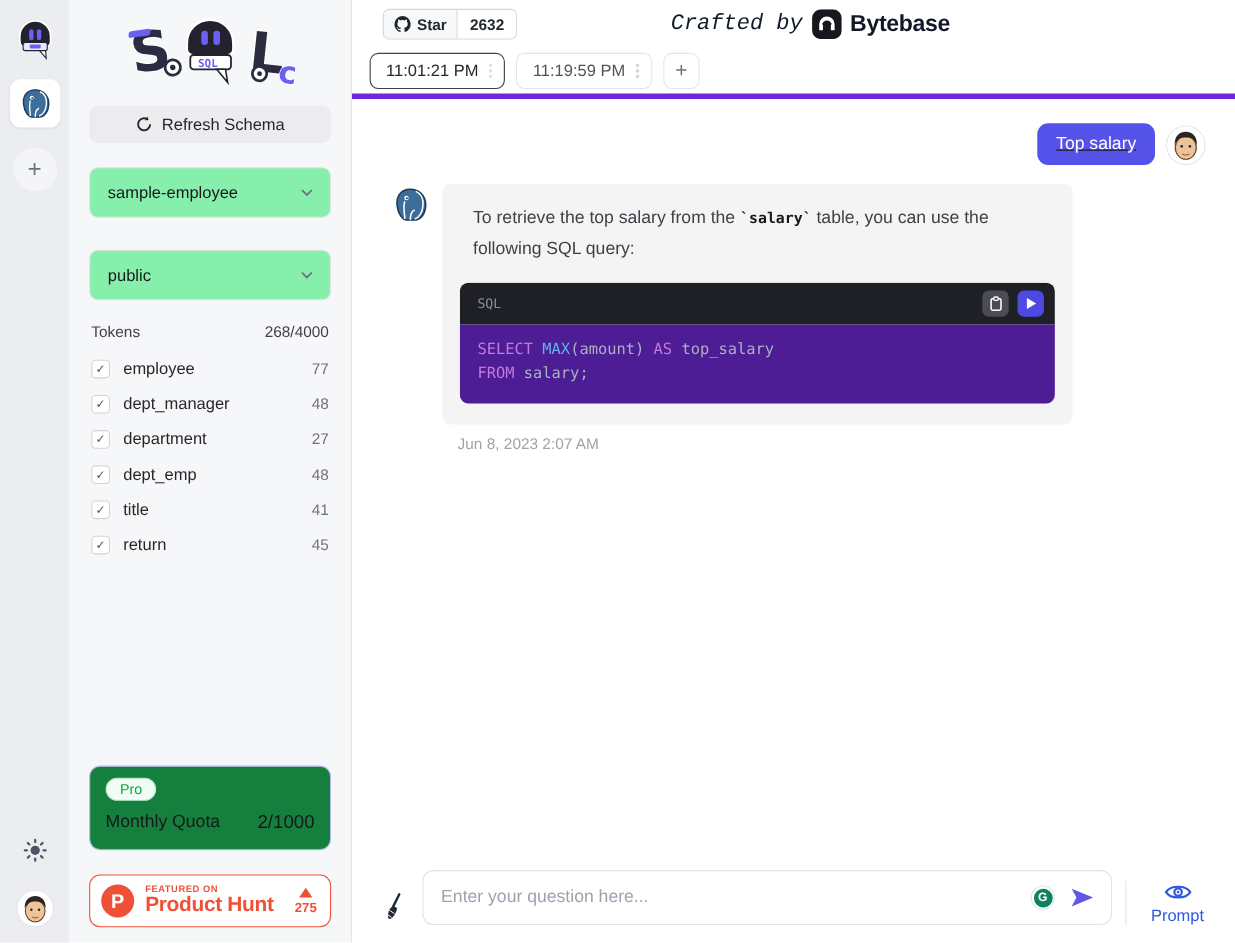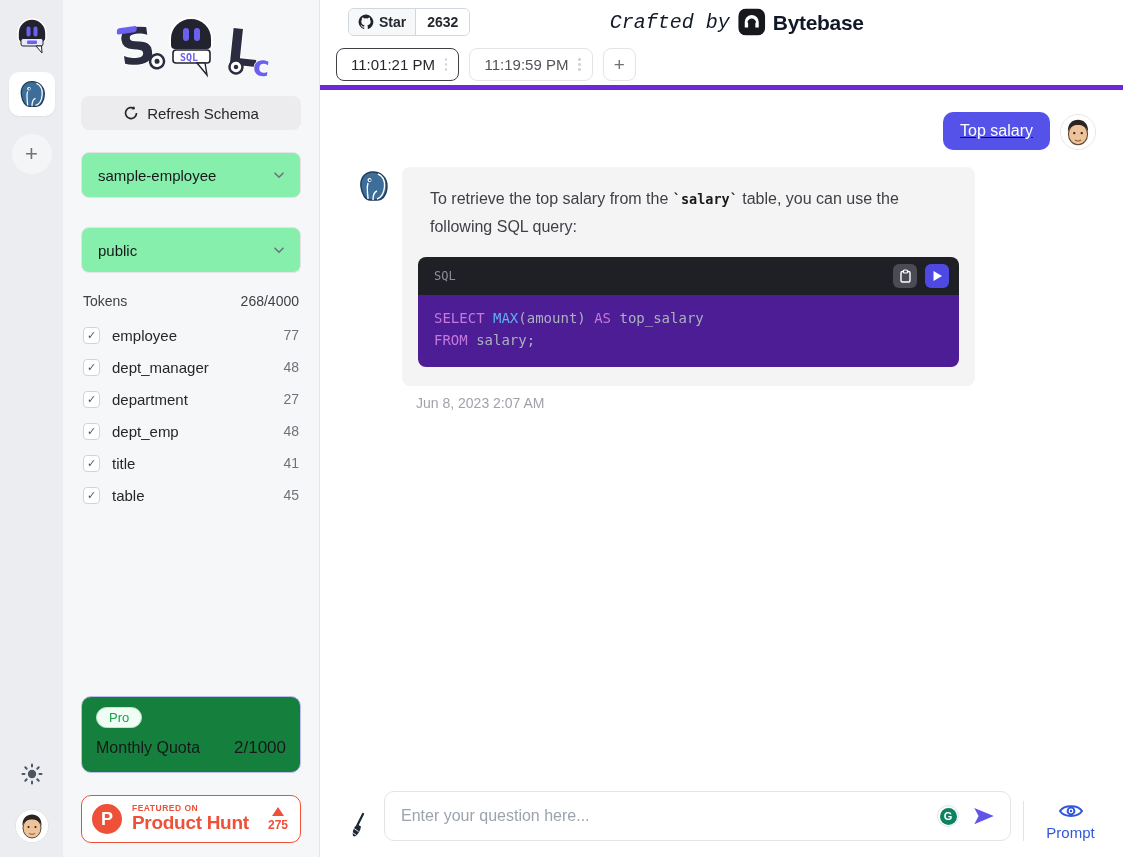--- a/index.html
+++ b/index.html
@@ -225,21 +225,21 @@
       <span class="tbl-name">dept_emp</span>
       <span class="tbl-count">48</span>
     </div>
     <div class="tbl-row">
       <span class="checkbox">✓</span>
       <span class="tbl-name">title</span>
       <span class="tbl-count">41</span>
     </div>
     <div class="tbl-row">
       <span class="checkbox">✓</span>
-      <span class="tbl-name">table</span>
+      <span class="tbl-name">return</span>
       <span class="tbl-count">45</span>
     </div>
 
     <div class="side-spacer"></div>
 
     <div class="quota-card">
       <span class="pro-pill">Pro</span>
       <div class="quota-row">
         <span class="quota-label">Monthly Quota</span>
         <span class="quota-value">2/1000</span>

